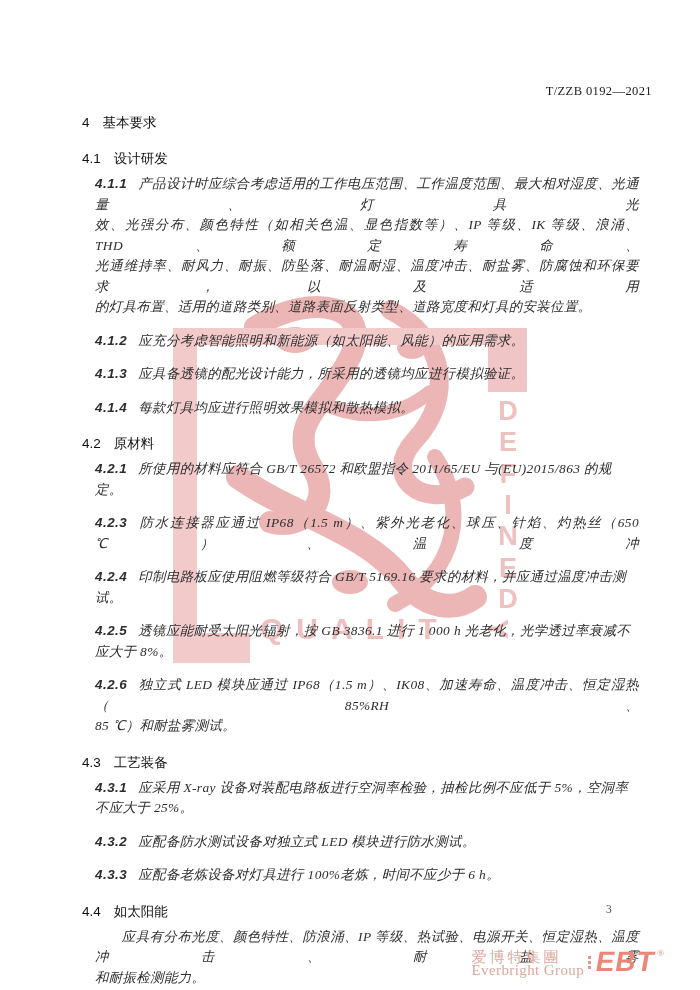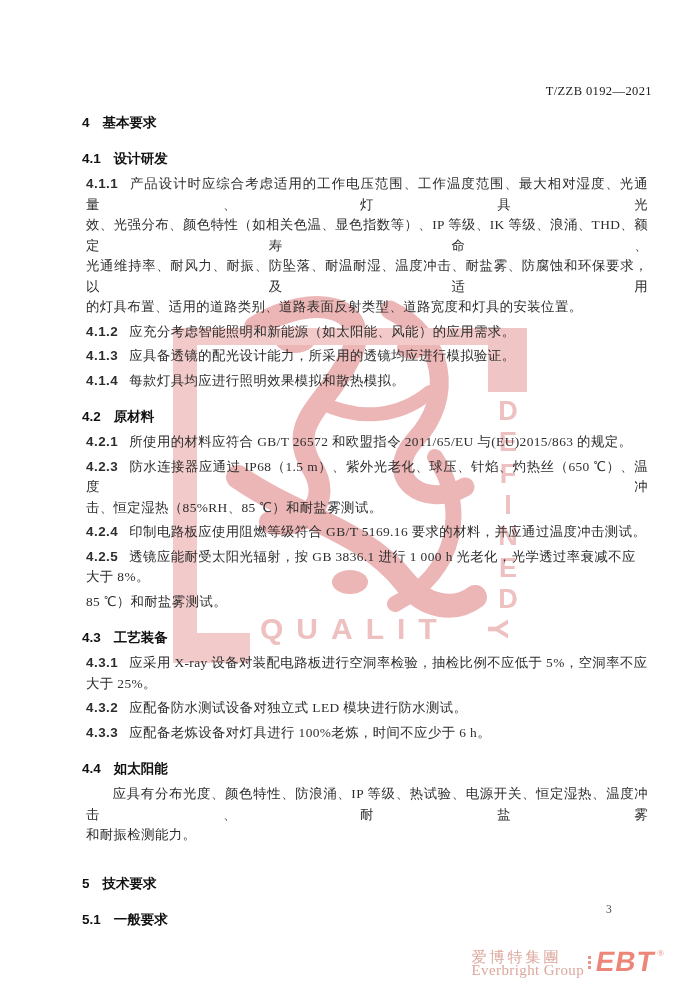--- a/index.html
+++ b/index.html
@@ -22,27 +22,27 @@
            align-items:center;}
   .wm-horiz span{font-family:"Liberation Sans",sans-serif;font-weight:bold;font-size:30px;
            color:#eec0c0;margin-right:13px;}
   .wm-horiz span.rot{margin-left:auto;margin-right:0;transform:rotate(90deg);}
   .wm svg{position:absolute;left:200px;top:282px;}
 
   
   .content{position:relative;z-index:1;padding:84px 48px 0 82px;}
   .std-code{font-size:12.5px;letter-spacing:.4px;text-align:right;color:#1a1a1a;
             font-family:"Liberation Serif",serif;}
-  .h1,.h2{font-family:"Liberation Sans",sans-serif;font-weight:bold;color:#111;
+  .h1,.h2{font-family:"Liberation Sans",sans-serif;font-weight:normal;color:#111;
           font-size:13.5px;line-height:20px;}
   .h1{margin-top:14px;}
   .h2{margin-top:16px;margin-bottom:5px;}
   .h1 .num,.h2 .num{margin-right:13px;}
   .mt-lg{margin-top:28px;}
-  .para{margin:4px;}
+  .para{margin:13px;font-style:italic;}
   .line{font-size:13.4px;line-height:20.5px;letter-spacing:.4px;}
   .line.fill{text-align:justify;text-align-last:justify;}
   .line.end{text-align-last:left;}
   .line .cnum{font-family:"Liberation Sans",sans-serif;font-weight:bold;margin-right:11px;
               letter-spacing:.5px;}
   .line.indent{text-indent:2em;}
   .gap-after-head{margin-top:3px;}
 
   
   .pageno{position:absolute;left:606px;top:903px;z-index:1;font-size:11.5px;color:#4a4a4a;}
@@ -129,29 +129,29 @@
 
     <div class="h2">
       <span class="num">4.2</span><span>原材料</span>
     </div>
 
     <div class="para gap-after-head">
       <div class="line end"><span class="cnum">4.2.1</span><span>所使用的材料应符合 GB/T 26572 和欧盟指令 2011/65/EU 与(EU)2015/863 的规定。</span></div>
     </div>
     <div class="para">
       <div class="line fill"><span class="cnum">4.2.3</span><span>防水连接器应通过 IP68（1.5 m）、紫外光老化、球压、针焰、灼热丝（650 ℃）、温度冲</span></div>
-      <div class="line end">击、恒定湿热（85%RH、85 ℃）和耐盐雾测试。</div>
     </div>
     <div class="para">
       <div class="line end"><span class="cnum">4.2.4</span><span>印制电路板应使用阻燃等级符合 GB/T 5169.16 要求的材料，并应通过温度冲击测试。</span></div>
     </div>
     <div class="para">
       <div class="line end"><span class="cnum">4.2.5</span><span>透镜应能耐受太阳光辐射，按 GB 3836.1 进行 1 000 h 光老化，光学透过率衰减不应大于 8%。</span></div>
     </div>
     <div class="para">
+      <div class="line fill"><span class="cnum">4.2.6</span><span>独立式 LED 模块应通过 IP68（1.5 m）、IK08、加速寿命、温度冲击、恒定湿热（85%RH、</span></div>
       <div class="line end">85 ℃）和耐盐雾测试。</div>
     </div>
 
     <div class="h2">
       <span class="num">4.3</span><span>工艺装备</span>
     </div>
 
     <div class="para gap-after-head">
       <div class="line end"><span class="cnum">4.3.1</span><span>应采用 X-ray 设备对装配电路板进行空洞率检验，抽检比例不应低于 5%，空洞率不应大于 25%。</span></div>
     </div>

